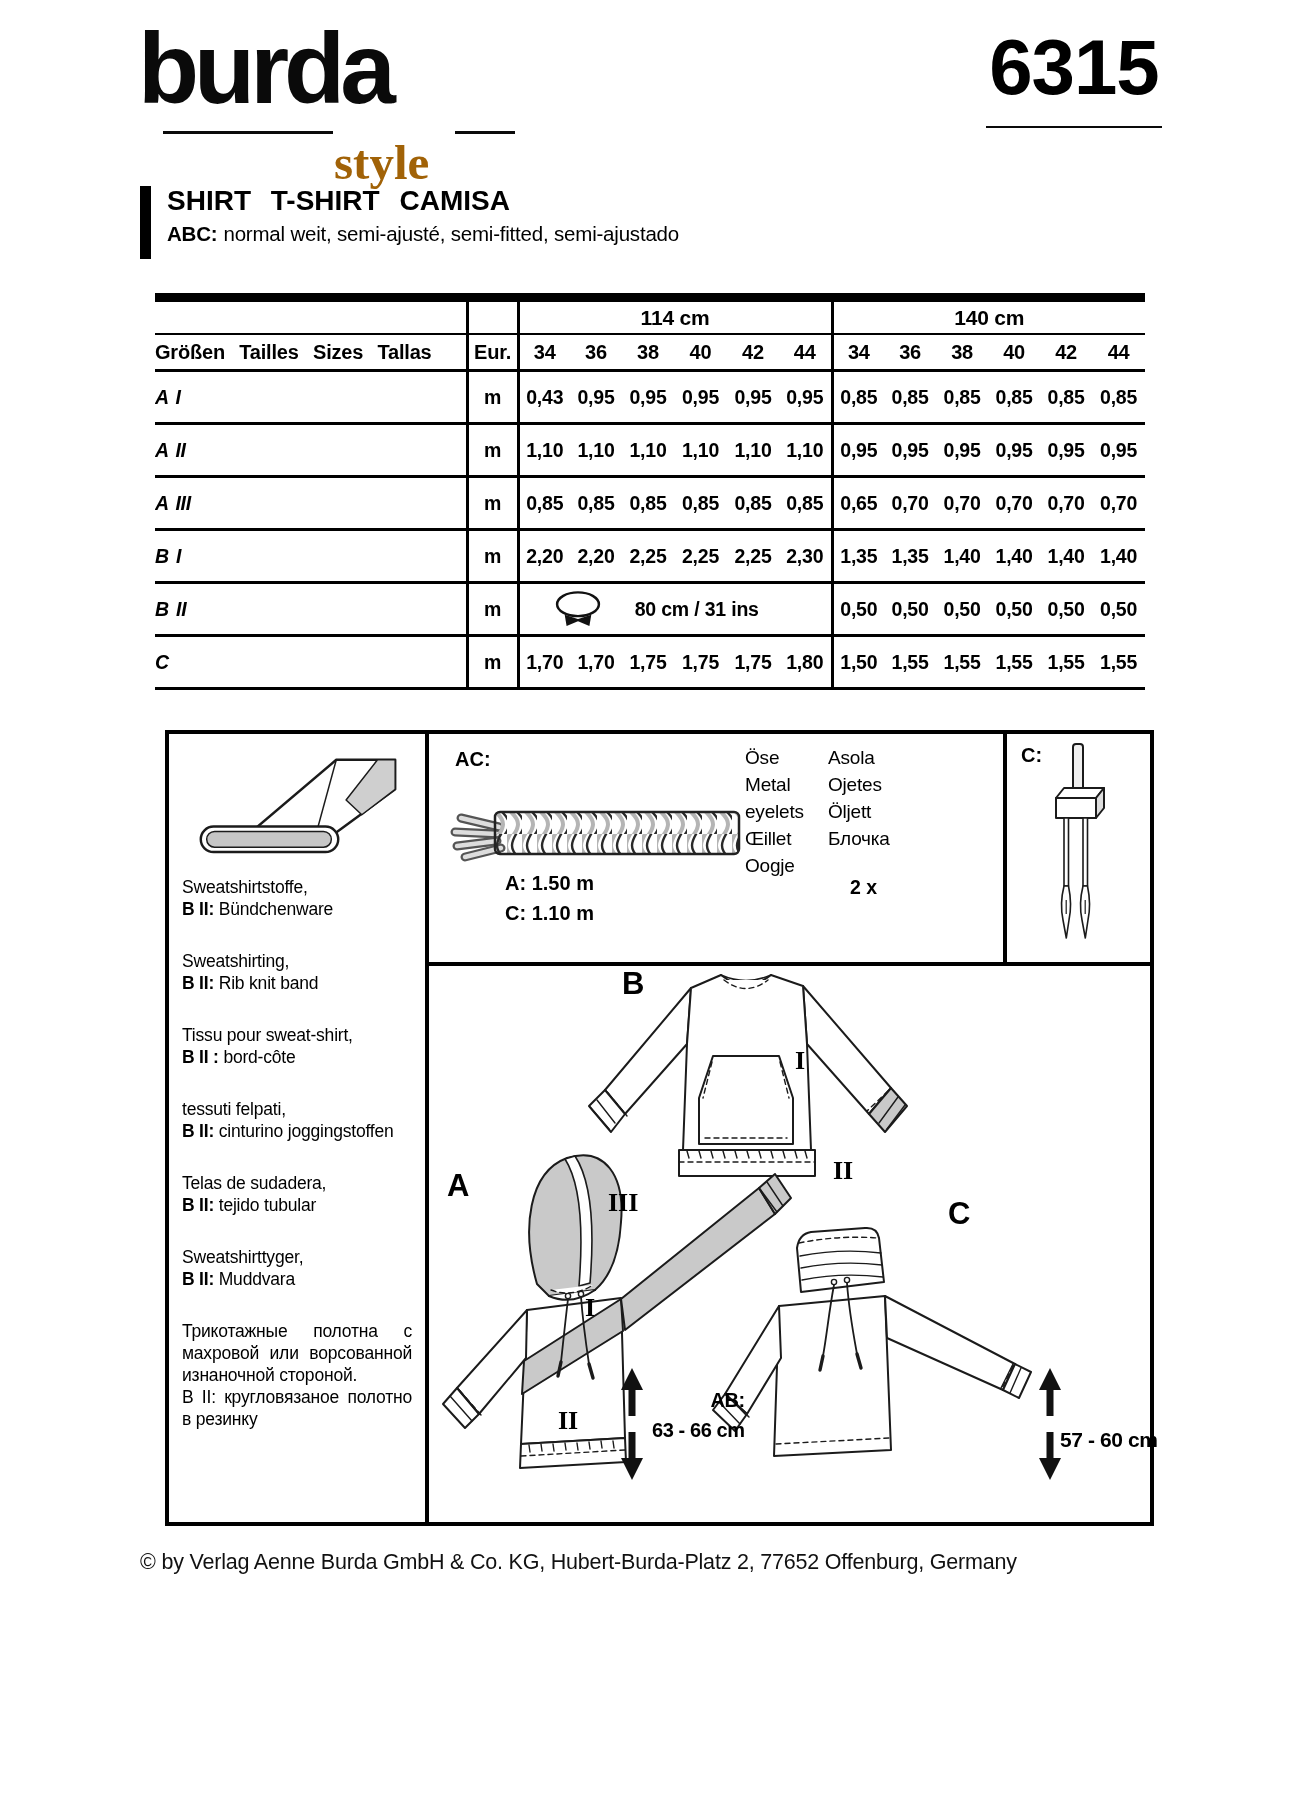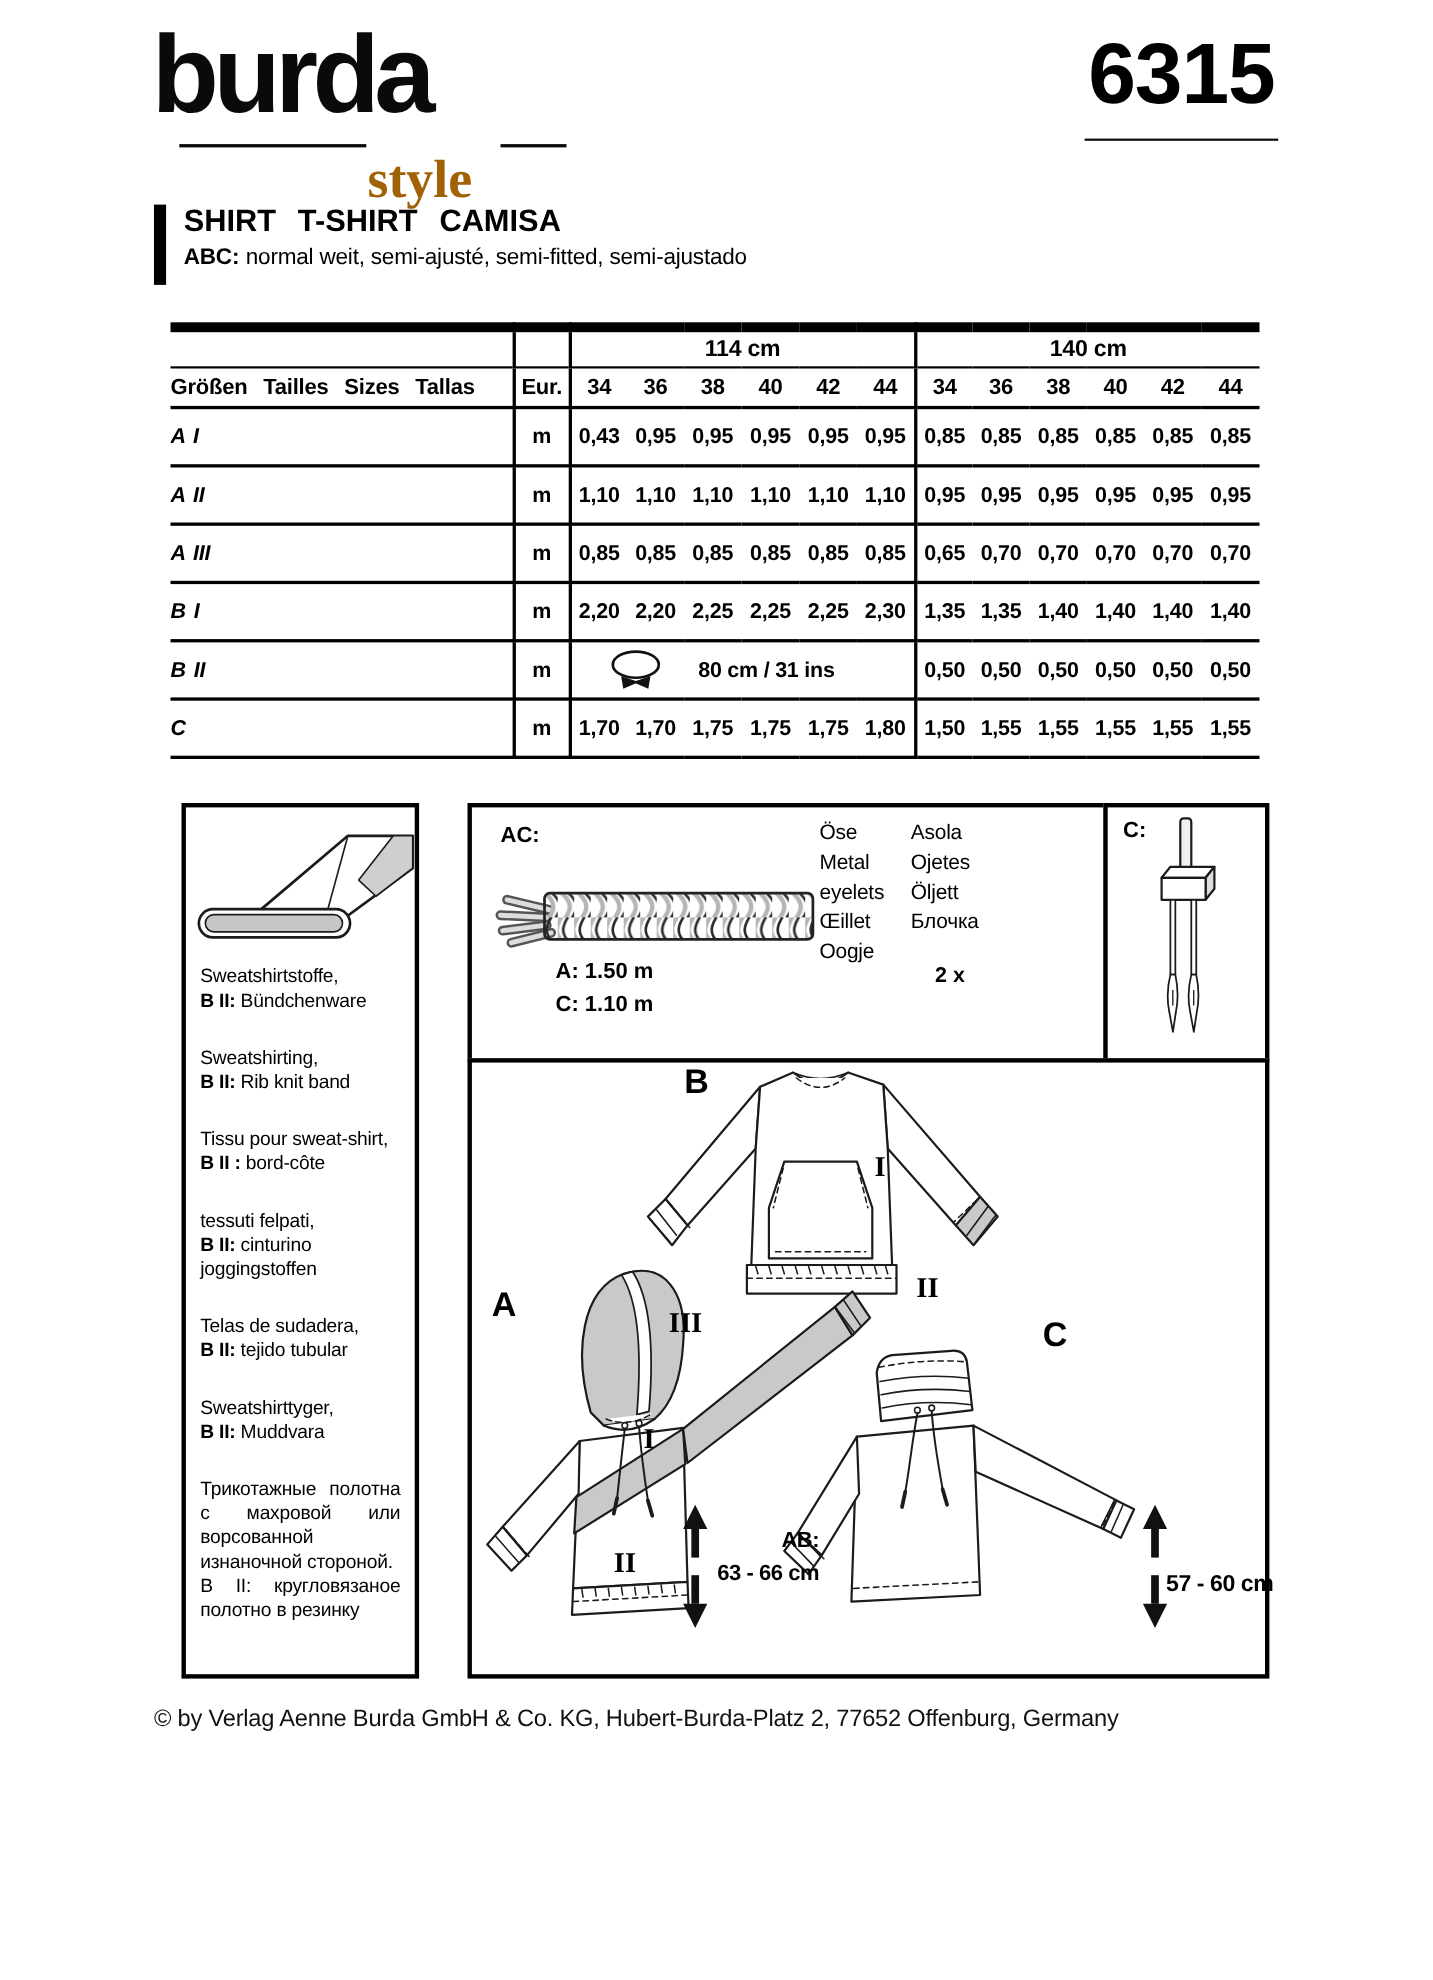--- a/index.html
+++ b/index.html
@@ -35,21 +35,21 @@
   tr.drow td{height:50px;font-size:19.5px;}
   .vr{border-right:3px solid #000;}
   .ctr{text-align:center;}
   .hdr-lbl{padding-left:12px;word-spacing:9px;font-size:20px;}
   .row-lbl{padding-left:13px;font-size:20px;word-spacing:2px;font-style:italic;}
   .circ .loop-ic{display:inline-block;vertical-align:middle;margin-left:32px;width:52px;height:38px;}
   .circ .circ-tx{display:inline-block;vertical-align:middle;margin-left:26px;font-size:19.5px;}
 
   
   .bx{position:absolute;border:4px solid #000;background:#fff;box-sizing:border-box;}
-  .bx-materials{left:165px;top:730px;width:216px;height:796px;}
+  .bx-materials{left:165px;top:730px;width:264px;height:796px;}
   .bx-notions{left:425px;top:730px;width:582px;height:236px;}
   .bx-needle{left:1003px;top:730px;width:151px;height:236px;}
   .bx-views{left:425px;top:962px;width:729px;height:564px;}
 
   .bolt-svg{display:block;margin:10px auto 14px auto;width:216px;height:118px;}
   .mat-list{padding:0 13px;}
   .mat{margin-bottom:30px;font-size:17.5px;line-height:22px;letter-spacing:-0.2px;}
   .mat-ru{font-size:17.5px;line-height:22px;text-align:justify;letter-spacing:-0.2px;}
 
   .ac-label{position:absolute;left:455px;top:748px;font-size:20px;font-weight:bold;}

